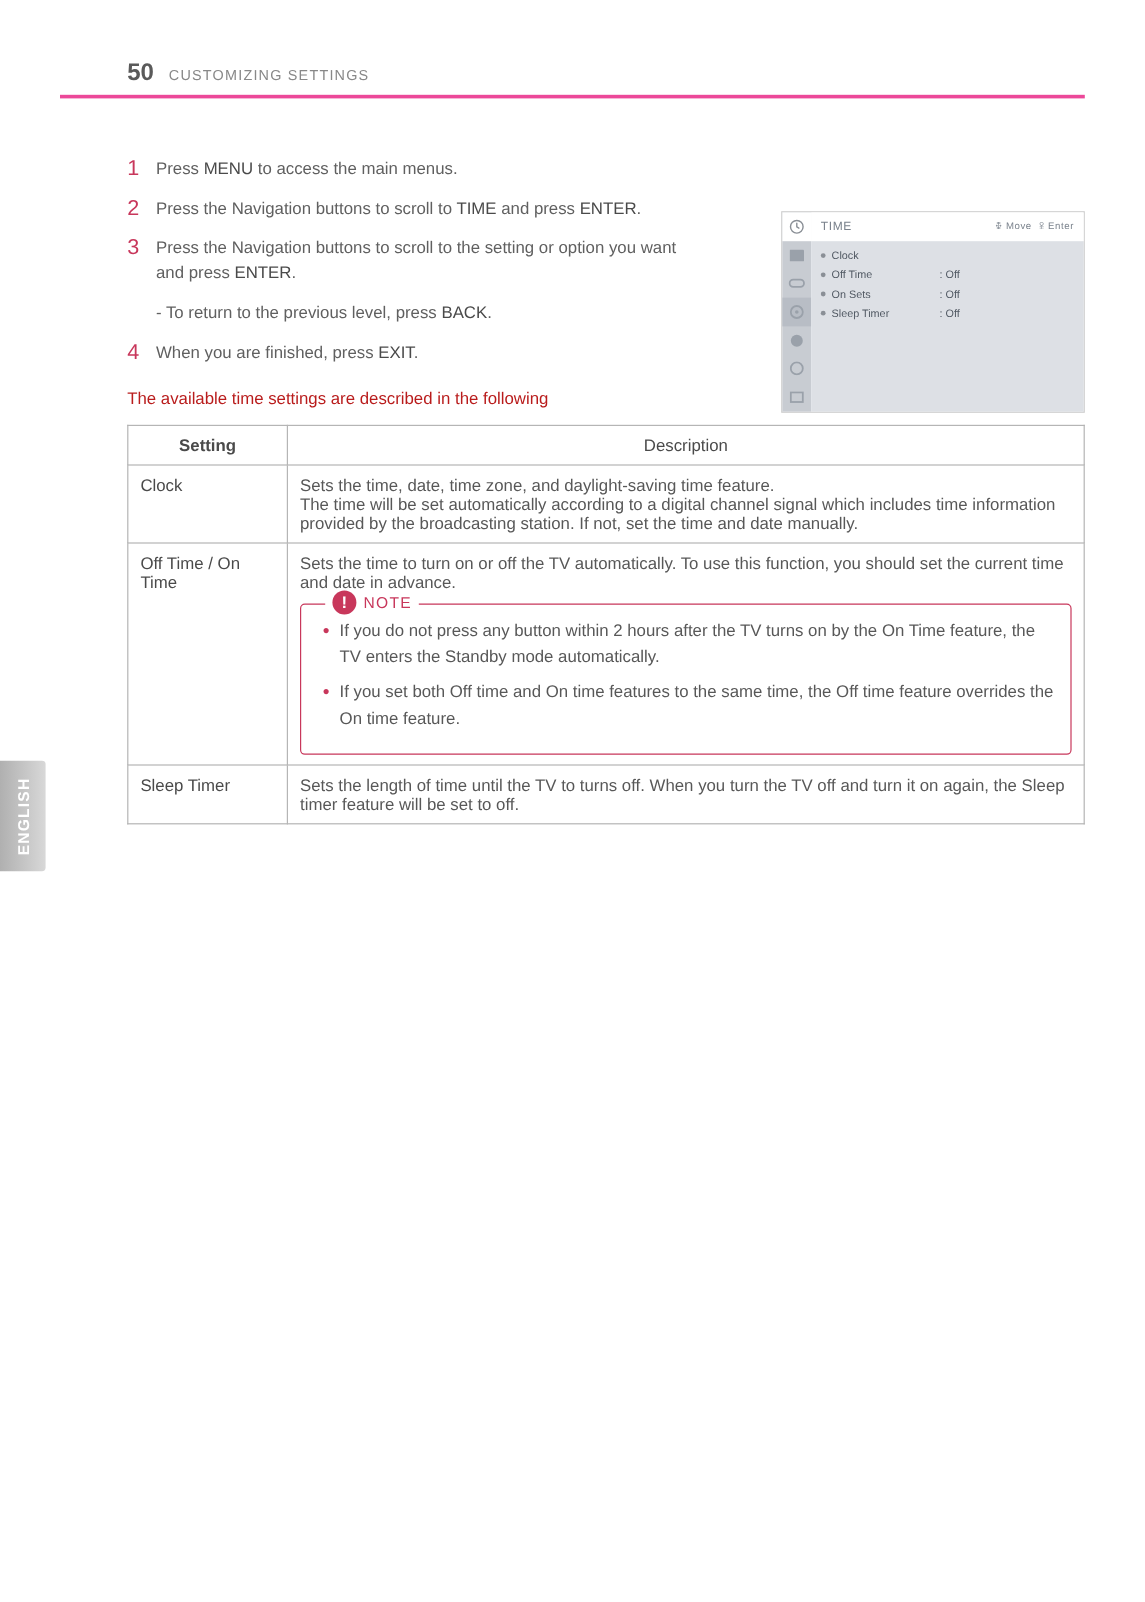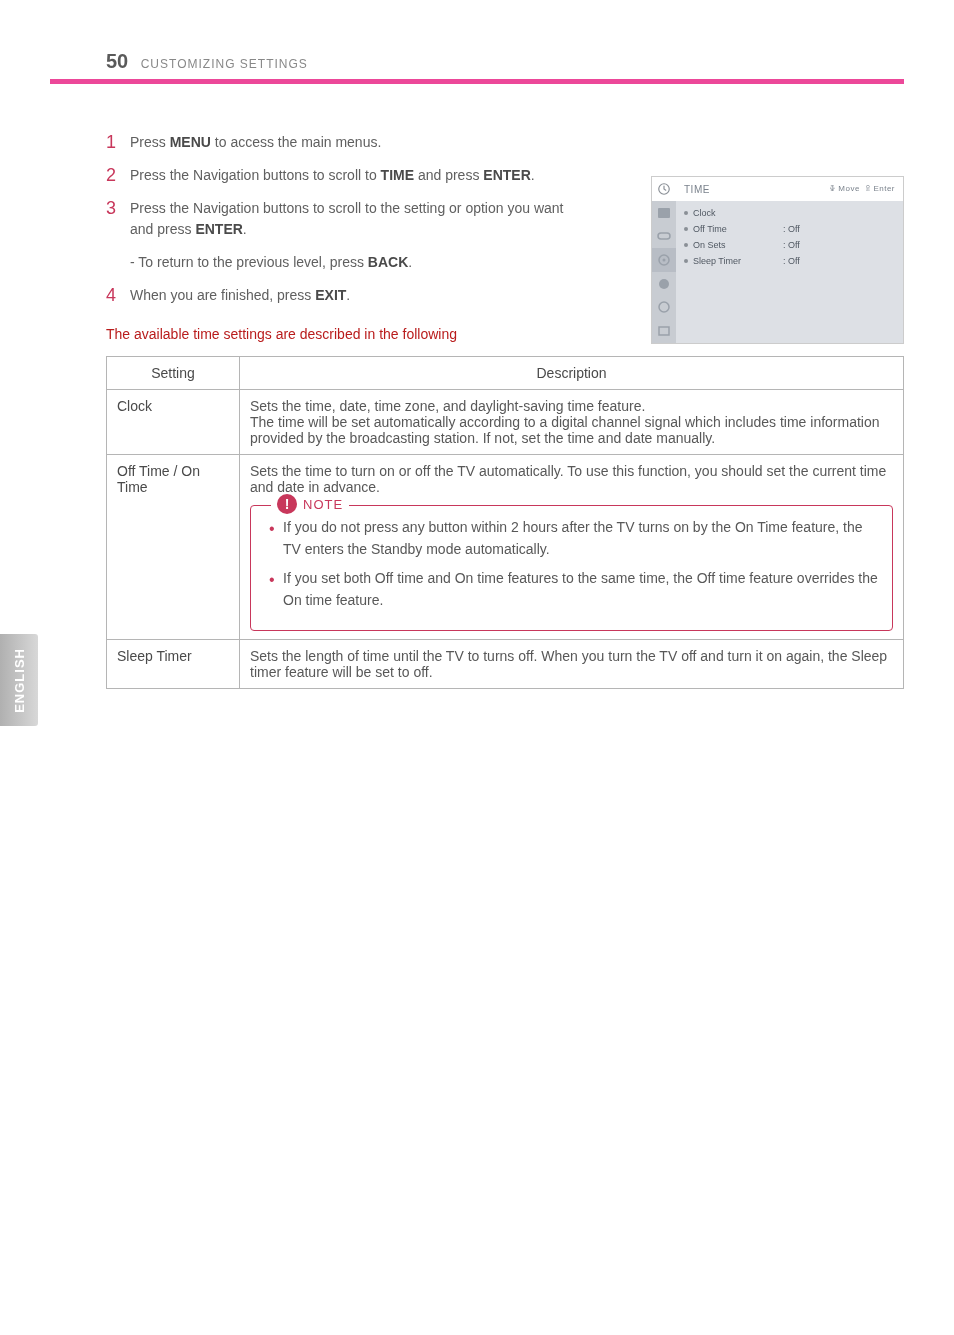--- a/index.html
+++ b/index.html
@@ -8,21 +8,21 @@
       height: 1335px;
       background: #fff;
       font-family: Arial, Helvetica, sans-serif;
       color: #5a5a5a;
       position: relative;
     }
     .page {
       padding: 50px 50px 50px 50px;
     }
     .header {
-      border-bottom: 5px solid #ec4899;
+      border-bottom: 3px solid #ec4899;
       padding-bottom: 6px;
       margin-bottom: 48px;
     }
     .page-num {
       font-size: 20px;
       font-weight: bold;
       color: #5a5a5a;
       display: inline-block;
       margin-left: 56px;
     }
@@ -64,21 +64,21 @@
       line-height: 1.5;
       color: #606060;
     }
     .step-sub {
       font-size: 14px;
       line-height: 1.5;
       color: #606060;
       margin-left: 24px;
       margin-top: 2px;
     }
-    .bold { font-weight: bold; color: #4a4a4a; }
+    .bold { font-weight: normal; color: #4a4a4a; }
     .intro {
       font-size: 14px;
       color: #b91c1c;
       margin: 14px 0 14px 0;
     }
     
     .osd {
       position: absolute;
       top: 176px;
       right: 50px;
@@ -152,21 +152,21 @@
       padding: 8px 10px;
       text-align: left;
       vertical-align: top;
     }
     table.settings th {
       font-weight: normal;
       text-align: center;
       color: #4a4a4a;
       background: #fff;
     }
-    table.settings th:first-child { width: 133px; }
+    table.settings th:first-child { width: 133px; font-weight: bold; }
     .cell-title {
       font-weight: normal;
       color: #4a4a4a;
     }
     .note-box {
       border: 1px solid #c8375b;
       border-radius: 4px;
       margin-top: 10px;
       padding: 10px 14px 12px 14px;
       position: relative;

